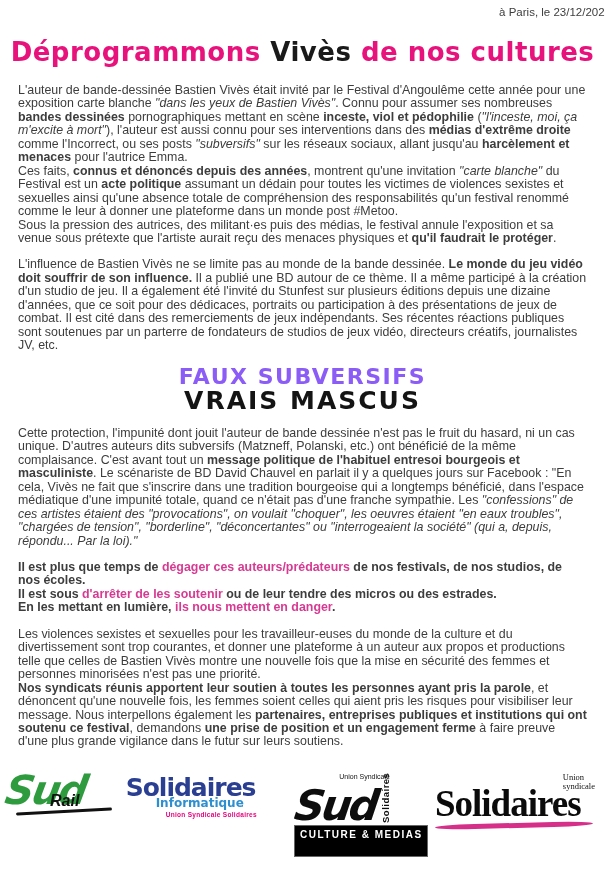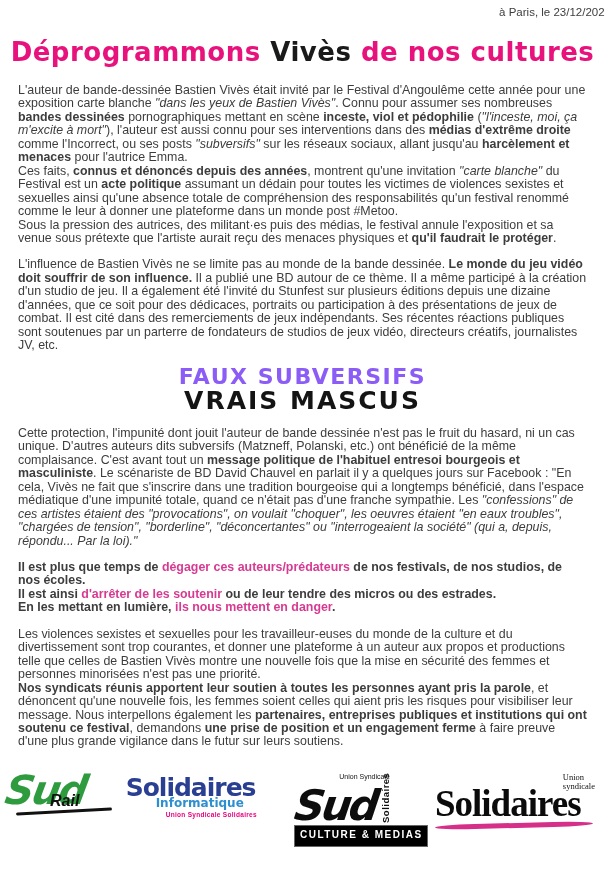--- a/index.html
+++ b/index.html
@@ -44,21 +44,21 @@
   .si-union{font-weight:bold;font-size:6.5px;color:#e6007e;margin:2px 0 0 40px;letter-spacing:0.3px;}
   
   .logo-scm{width:132px;position:relative;}
   .scm-top{font-size:7px;color:#111;margin-left:44px;line-height:1.1;}
   .scm-main{display:flex;align-items:flex-end;}
   .scm-sud{font-family:"DejaVu Sans",sans-serif;font-weight:800;font-style:italic;
     font-size:42px;color:#0d0d0d;line-height:0.8;letter-spacing:-3px;transform:skew(-8deg);}
   .scm-vert{writing-mode:vertical-rl;transform:rotate(180deg);font-size:9.5px;font-weight:800;
     color:#0d0d0d;height:42px;margin-left:3px;letter-spacing:0.5px;}
   .scm-bar{background:#000;color:#fff;font-weight:800;font-size:10px;letter-spacing:1.5px;
-    text-align:center;padding:3px 2px 6px;margin-top:3px;outline:1px solid #666;white-space:nowrap;}
+    text-align:center;padding:3px 2px 16px;margin-top:3px;outline:1px solid #666;white-space:nowrap;}
   
   .logo-sol{width:162px;position:relative;padding-top:1px;}
   .sol-union{position:absolute;top:0;right:2px;font-family:"Liberation Serif",serif;
     font-size:8.5px;line-height:1.1;color:#111;text-align:left;margin-left:13px;}
   .sol-main{font-family:"Liberation Serif",serif;font-weight:900;font-size:37px;color:#0b0b0b;
     letter-spacing:-1px;line-height:1;margin-top:11px;}
   .sol-underline{height:5px;background:#d62f8a;width:158px;margin-top:1px;
     border-radius:50%/100%;transform:rotate(-1.5deg);}
 </style>
 </head>
@@ -74,21 +74,21 @@
   <div class="para"><span>Sous la pression des autrices, des militant·es puis des médias, le festival annule l'exposition et sa venue sous prétexte que l'artiste aurait reçu des menaces physiques et </span><span class="b">qu'il faudrait le protéger</span><span>.</span></div>
   <div class="para gap"><span>L'influence de Bastien Vivès ne se limite pas au monde de la bande dessinée. </span><span class="b">Le monde du jeu vidéo doit souffrir de son influence.</span><span> Il a publié une BD autour de ce thème. Il a même participé à la création d'un studio de jeu. Il a également été l'invité du Stunfest sur plusieurs éditions depuis une dizaine d'années, que ce soit pour des dédicaces, portraits ou participation à des présentations de jeux de combat. Il est cité dans des remerciements de jeux indépendants. Ses récentes réactions publiques sont soutenues par un parterre de fondateurs de studios de jeux vidéo, directeurs créatifs, journalistes JV, etc.</span></div>
 
   <div class="mid-heading">
     <div class="l1">FAUX SUBVERSIFS</div>
     <div class="l2">VRAIS MASCUS</div>
   </div>
 
   <div class="para"><span>Cette protection, l'impunité dont jouit l'auteur de bande dessinée n'est pas le fruit du hasard, ni un cas unique. D'autres auteurs dits subversifs (Matzneff, Polanski, etc.) ont bénéficié de la même complaisance. C'est avant tout un </span><span class="b">message politique de l'habituel entresoi bourgeois et masculiniste</span><span>. Le scénariste de BD David Chauvel en parlait il y a quelques jours sur Facebook : "En cela, Vivès ne fait que s'inscrire dans une tradition bourgeoise qui a longtemps bénéficié, dans l'espace médiatique d'une impunité totale, quand ce n'était pas d'une franche sympathie. Les </span><span class="i">"confessions" de ces artistes étaient des "provocations", on voulait "choquer", les oeuvres étaient "en eaux troubles", "chargées de tension", "borderline", "déconcertantes" ou "interrogeaient la société" (qui a, depuis, répondu... Par la loi)."</span></div>
   <div class="para gap"><span class="b">Il est plus que temps de </span><span class="b pk">dégager ces auteurs/prédateurs</span><span class="b"> de nos festivals, de nos studios, de nos écoles.</span></div>
-  <div class="para"><span class="b">Il est ainsi </span><span class="b pk">d'arrêter de les soutenir</span><span class="b"> ou de leur tendre des micros ou des estrades.</span></div>
+  <div class="para"><span class="b">Il est sous </span><span class="b pk">d'arrêter de les soutenir</span><span class="b"> ou de leur tendre des micros ou des estrades.</span></div>
   <div class="para"><span class="b">En les mettant en lumière, </span><span class="b pk">ils nous mettent en danger</span><span class="b">.</span></div>
   <div class="para gap"><span>Les violences sexistes et sexuelles pour les travailleur-euses du monde de la culture et du divertissement sont trop courantes, et donner une plateforme à un auteur aux propos et productions telle que celles de Bastien Vivès montre une nouvelle fois que la mise en sécurité des femmes et personnes minorisées n'est pas une priorité.</span></div>
   <div class="para"><span class="b">Nos syndicats réunis apportent leur soutien à toutes les personnes ayant pris la parole</span><span>, et dénoncent qu'une nouvelle fois, les femmes soient celles qui aient pris les risques pour visibiliser leur message. Nous interpellons également les </span><span class="b">partenaires, entreprises publiques et institutions qui ont soutenu ce festival</span><span>, demandons </span><span class="b">une prise de position et un engagement ferme</span><span> à faire preuve d'une plus grande vigilance dans le futur sur leurs soutiens.</span></div>
 </div>
 
 <div class="logos">
   <div class="logo logo-sudrail">
     <div class="sudrail-sud">Sud</div>
     <div class="sudrail-rail">Rail</div>
     <div class="sudrail-swoosh"></div>

